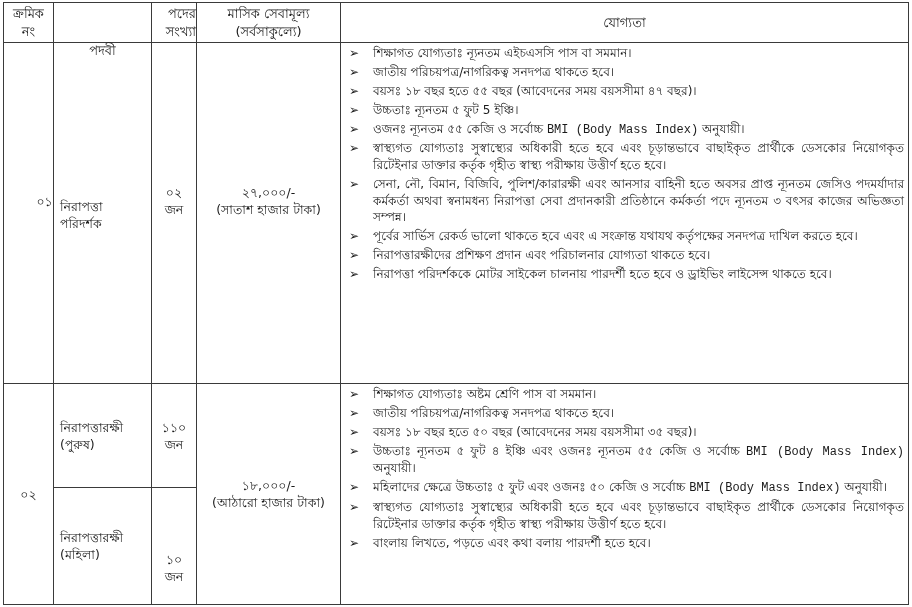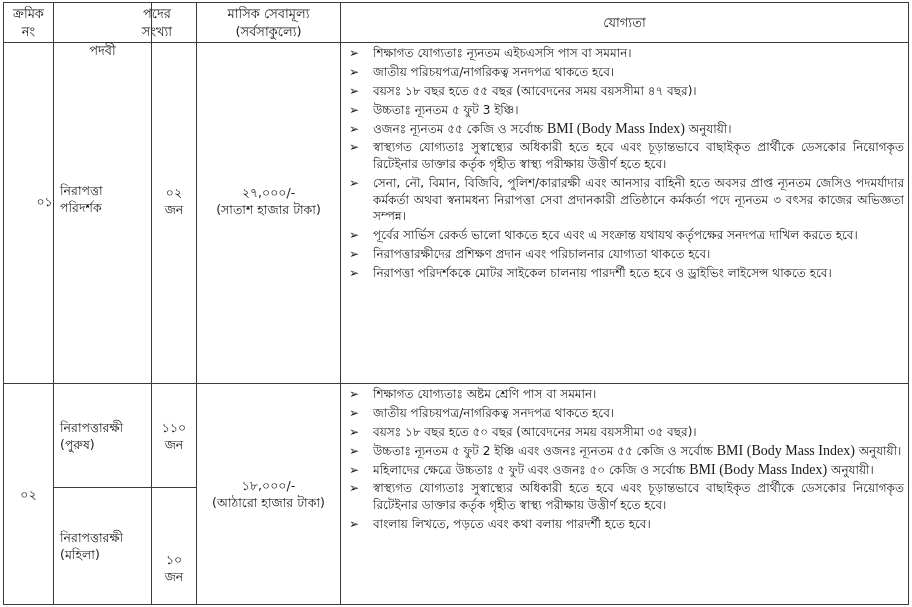--- a/index.html
+++ b/index.html
@@ -9,21 +9,21 @@
   .line-v { position:absolute; width:1px; background:#3a3a3a; }
   .line-h { position:absolute; height:1px; background:#3a3a3a; }
   .cell { position:absolute; display:flex; flex-direction:column; justify-content:center; align-items:center;
           text-align:center; font-size:12.5px; line-height:17px; box-sizing:border-box; }
   .cell.left { align-items:flex-start; text-align:left; padding-left:6px; }
   .hdr { font-size:13px; line-height:18px; }
   .req-list { position:absolute; list-style:none; margin:0; padding:0; box-sizing:border-box; }
   .req-list li { position:relative; padding-left:32px; padding-right:4px; font-size:12px; line-height:16.6px;
                  margin-bottom:2.3px; text-align:justify; }
   .req-list li .arrow { position:absolute; left:8px; top:0; font-size:12px; }
-  .req-list li .bmi { font-family:Liberation Serif, serif; font-size:14px; }
+  .req-list li .bmi { font-family:Liberation Mono, monospace; font-size:12px; }
 </style>
 </head>
 <body>
 
 <div class="tbl">
 
   <div class="line-v" style="left:0; top:0; height:603px;"></div>
   <div class="line-v" style="left:50px; top:0; height:603px;"></div>
   <div class="line-v" style="left:148px; top:0; height:603px;"></div>
   <div class="line-v" style="left:193px; top:0; height:603px;"></div>
@@ -36,52 +36,52 @@
   <div class="line-h" style="left:50px; top:485px; width:143px;"></div>
   <div class="line-h" style="left:0; top:602px; width:906px;"></div>
 
   <div class="cell hdr" style="left:1px; top:1px; width:49px; height:39px;font-family:Liberation Serif, serif;">
     <span>ক্রমিক</span>
     <span>নং</span>
   </div>
   <div class="cell hdr" style="left:51px; top:1px; width:97px; height:30px;margin-top:33px;">
     <span>পদবী</span>
   </div>
-  <div class="cell hdr" style="left:132px; top:1px; width:44px; height:39px;">
+  <div class="cell hdr" style="left:149px; top:1px; width:44px; height:39px;align-items:flex-end;">
     <span>পদের</span>
     <span>সংখ্যা</span>
   </div>
   <div class="cell hdr" style="left:194px; top:1px; width:143px; height:39px;">
     <span>মাসিক সেবামূল্য</span>
     <span>(সর্বসাকুল্যে)</span>
   </div>
   <div class="cell hdr" style="left:338px; top:1px; width:567px; height:39px;">
     <span>যোগ্যতা</span>
   </div>
 
   <div class="cell" style="left:17px; top:41px; width:49px; height:340px; padding-bottom:24px;">
     <span>০১</span>
   </div>
-  <div class="cell left" style="left:51px; top:41px; width:97px; height:340px; padding-bottom:24px;font-family:Liberation Mono, monospace;">
+  <div class="cell left" style="left:51px; top:55px; width:97px; height:340px; padding-bottom:24px;">
     <span>নিরাপত্তা</span>
     <span>পরিদর্শক</span>
   </div>
   <div class="cell" style="left:149px; top:41px; width:44px; height:340px; padding-bottom:24px;">
     <span>০২</span>
     <span>জন</span>
   </div>
   <div class="cell" style="left:194px; top:41px; width:143px; height:340px; padding-bottom:24px;align-items:center;">
     <span>২৭,০০০/-</span>
     <span>(সাতাশ হাজার টাকা)</span>
   </div>
   <ul class="req-list" style="left:338px; top:43px; width:567px;">
     <li><span class="arrow">➢</span><span>শিক্ষাগত যোগ্যতাঃ ন্যূনতম এইচএসসি পাস বা সমমান।</span></li>
     <li><span class="arrow">➢</span><span>জাতীয় পরিচয়পত্র/নাগরিকত্ব সনদপত্র থাকতে হবে।</span></li>
     <li><span class="arrow">➢</span><span>বয়সঃ ১৮ বছর হতে ৫৫ বছর (আবেদনের সময় বয়সসীমা ৪৭ বছর)।</span></li>
-    <li><span class="arrow">➢</span><span>উচ্চতাঃ ন্যূনতম ৫ ফুট 3 ইঞ্চি।</span></li>
+    <li><span class="arrow">➢</span><span>উচ্চতাঃ ন্যূনতম ৫ ফুট 5 ইঞ্চি।</span></li>
     <li><span class="arrow">➢</span><span>ওজনঃ ন্যূনতম ৫৫ কেজি ও সর্বোচ্চ </span><span class="bmi">BMI (Body Mass Index)</span><span> অনুযায়ী।</span></li>
     <li><span class="arrow">➢</span><span>স্বাস্থ্যগত যোগ্যতাঃ সুস্বাস্থ্যের অধিকারী হতে হবে এবং চূড়ান্তভাবে বাছাইকৃত প্রার্থীকে ডেসকোর নিয়োগকৃত  রিটেইনার ডাক্তার কর্তৃক গৃহীত স্বাস্থ্য পরীক্ষায় উত্তীর্ণ হতে হবে।</span></li>
     <li><span class="arrow">➢</span><span>সেনা, নৌ, বিমান, বিজিবি, পুলিশ/কারারক্ষী এবং আনসার বাহিনী হতে অবসর প্রাপ্ত ন্যূনতম জেসিও পদমর্যাদার কর্মকর্তা অথবা স্বনামধন্য নিরাপত্তা সেবা প্রদানকারী প্রতিষ্ঠানে কর্মকর্তা পদে ন্যূনতম ৩ বৎসর কাজের অভিজ্ঞতা সম্পন্ন।</span></li>
     <li><span class="arrow">➢</span><span>পূর্বের সার্ভিস রেকর্ড ভালো থাকতে হবে এবং এ সংক্রান্ত যথাযথ কর্তৃপক্ষের সনদপত্র দাখিল করতে হবে।</span></li>
     <li><span class="arrow">➢</span><span>নিরাপত্তারক্ষীদের প্রশিক্ষণ প্রদান এবং পরিচালনার যোগ্যতা থাকতে হবে।</span></li>
     <li><span class="arrow">➢</span><span>নিরাপত্তা পরিদর্শককে মোটর সাইকেল চালনায় পারদর্শী হতে হবে ও ড্রাইভিং লাইসেন্স থাকতে হবে।</span></li>
   </ul>
 
   <div class="cell" style="left:1px; top:382px; width:49px; height:220px;">
     <span>০২</span>
@@ -103,18 +103,18 @@
     <span>জন</span>
   </div>
   <div class="cell" style="left:194px; top:382px; width:143px; height:220px;">
     <span>১৮,০০০/-</span>
     <span>(আঠারো হাজার টাকা)</span>
   </div>
   <ul class="req-list" style="left:338px; top:384px; width:567px;">
     <li><span class="arrow">➢</span><span>শিক্ষাগত যোগ্যতাঃ অষ্টম শ্রেণি পাস বা সমমান।</span></li>
     <li><span class="arrow">➢</span><span>জাতীয় পরিচয়পত্র/নাগরিকত্ব সনদপত্র থাকতে হবে।</span></li>
     <li><span class="arrow">➢</span><span>বয়সঃ ১৮ বছর হতে ৫০ বছর (আবেদনের সময় বয়সসীমা ৩৫ বছর)।</span></li>
-    <li><span class="arrow">➢</span><span>উচ্চতাঃ ন্যূনতম ৫ ফুট 2 ইঞ্চি এবং ওজনঃ ন্যূনতম ৫৫ কেজি ও সর্বোচ্চ </span><span class="bmi">BMI (Body Mass Index)</span><span> অনুযায়ী।</span></li>
+    <li><span class="arrow">➢</span><span>উচ্চতাঃ ন্যূনতম ৫ ফুট ৪ ইঞ্চি এবং ওজনঃ ন্যূনতম ৫৫ কেজি ও সর্বোচ্চ </span><span class="bmi">BMI (Body Mass Index)</span><span> অনুযায়ী।</span></li>
     <li><span class="arrow">➢</span><span>মহিলাদের ক্ষেত্রে উচ্চতাঃ ৫ ফুট এবং ওজনঃ ৫০ কেজি ও সর্বোচ্চ </span><span class="bmi">BMI (Body Mass Index)</span><span> অনুযায়ী।</span></li>
     <li><span class="arrow">➢</span><span>স্বাস্থ্যগত যোগ্যতাঃ সুস্বাস্থ্যের অধিকারী হতে হবে এবং চূড়ান্তভাবে বাছাইকৃত প্রার্থীকে ডেসকোর নিয়োগকৃত রিটেইনার ডাক্তার কর্তৃক গৃহীত স্বাস্থ্য পরীক্ষায় উত্তীর্ণ হতে হবে।</span></li>
     <li><span class="arrow">➢</span><span>বাংলায় লিখতে, পড়তে এবং কথা বলায় পারদর্শী হতে হবে।</span></li>
   </ul>
 </div>
 
 </body></html>

